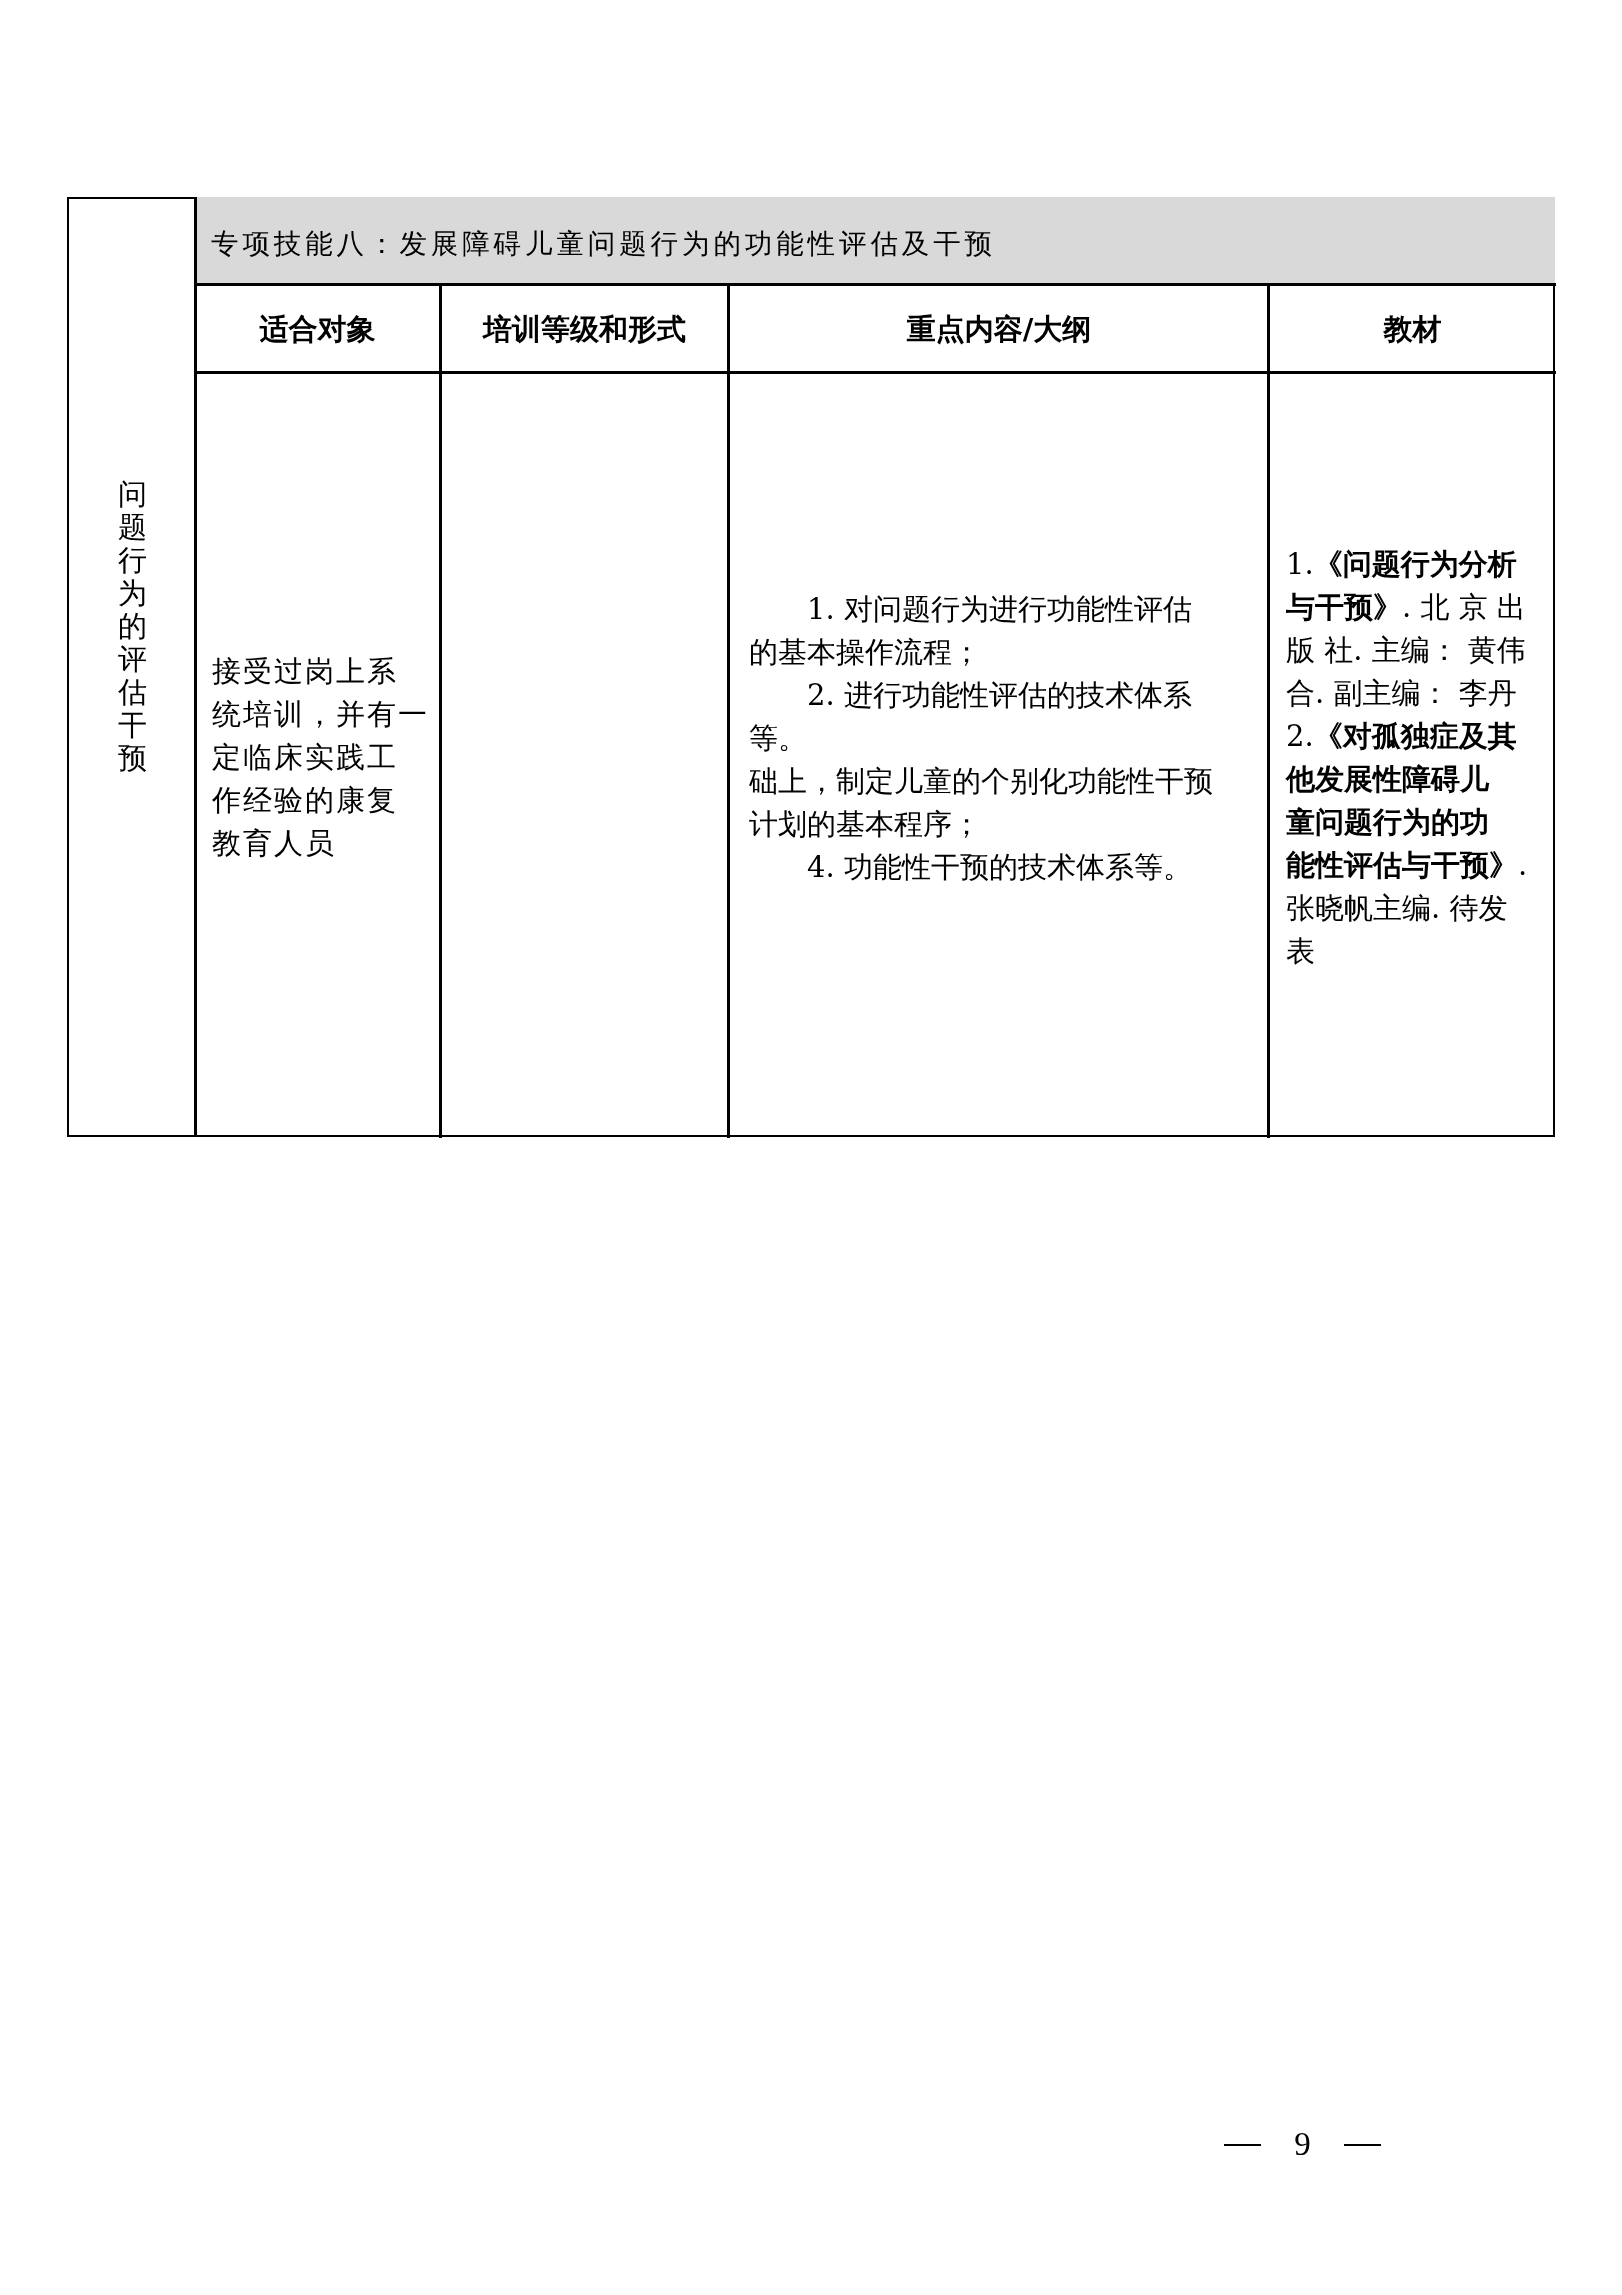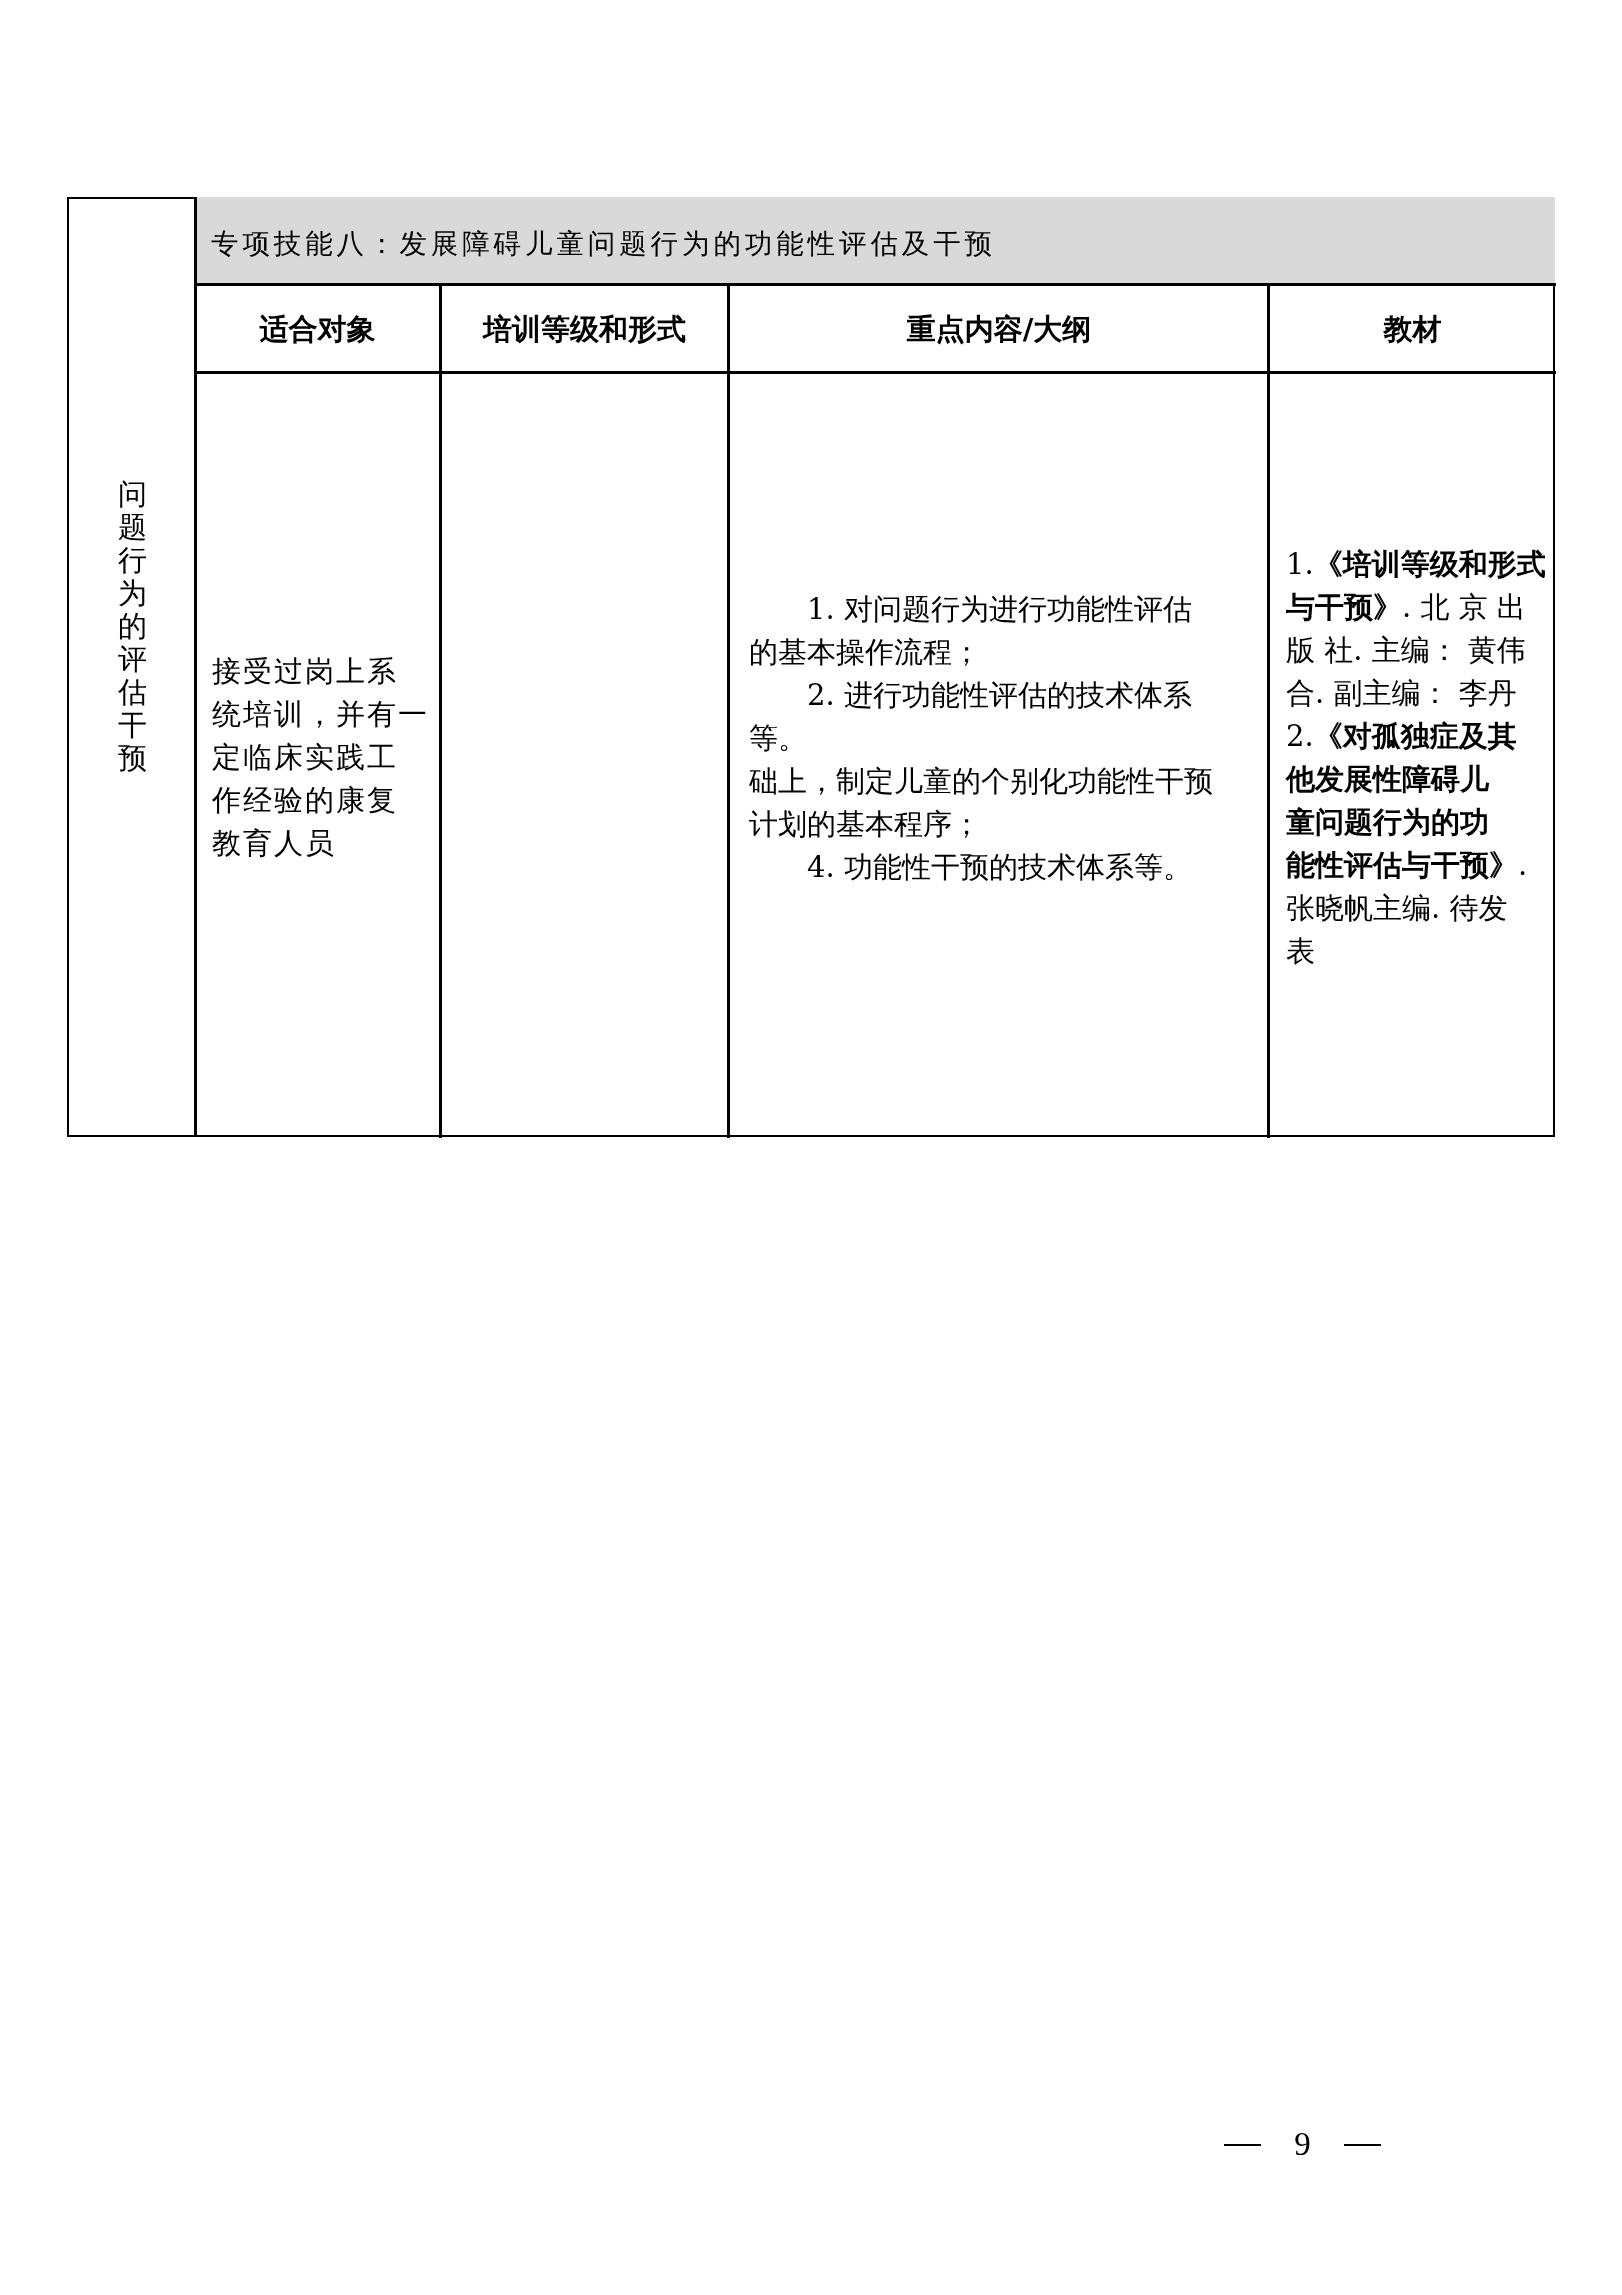--- a/index.html
+++ b/index.html
@@ -93,21 +93,21 @@
     <span class="ln ind">1. 对问题行为进行功能性评估</span>
     <span class="ln">的基本操作流程；</span>
     <span class="ln ind">2. 进行功能性评估的技术体系</span>
     <span class="ln">等。</span>
     <span class="ln">础上，制定儿童的个别化功能性干预</span>
     <span class="ln">计划的基本程序；</span>
     <span class="ln ind">4. 功能性干预的技术体系等。</span>
   </div>
 
   <div class="cell-text" style="left:1286px; top:543px; width:268px;">
-    <span class="ln"><span>1.</span><span class="bold">《培训等级和形式</span></span>
+    <span class="ln"><span>1.</span><span class="bold">《问题行为分析</span></span>
     <span class="ln"><span class="bold">与干预》</span><span>. 北 京 出</span></span>
     <span class="ln"><span>版 社. 主编： 黄伟</span></span>
     <span class="ln"><span>合. 副主编： 李丹</span></span>
     <span class="ln"><span>2.</span><span class="bold">《对孤独症及其</span></span>
     <span class="ln bold"><span>他发展性障碍儿</span></span>
     <span class="ln bold"><span>童问题行为的功</span></span>
     <span class="ln"><span class="bold">能性评估与干预》</span><span>.</span></span>
     <span class="ln"><span>张晓帆主编. 待发</span></span>
     <span class="ln"><span>表</span></span>
   </div>

